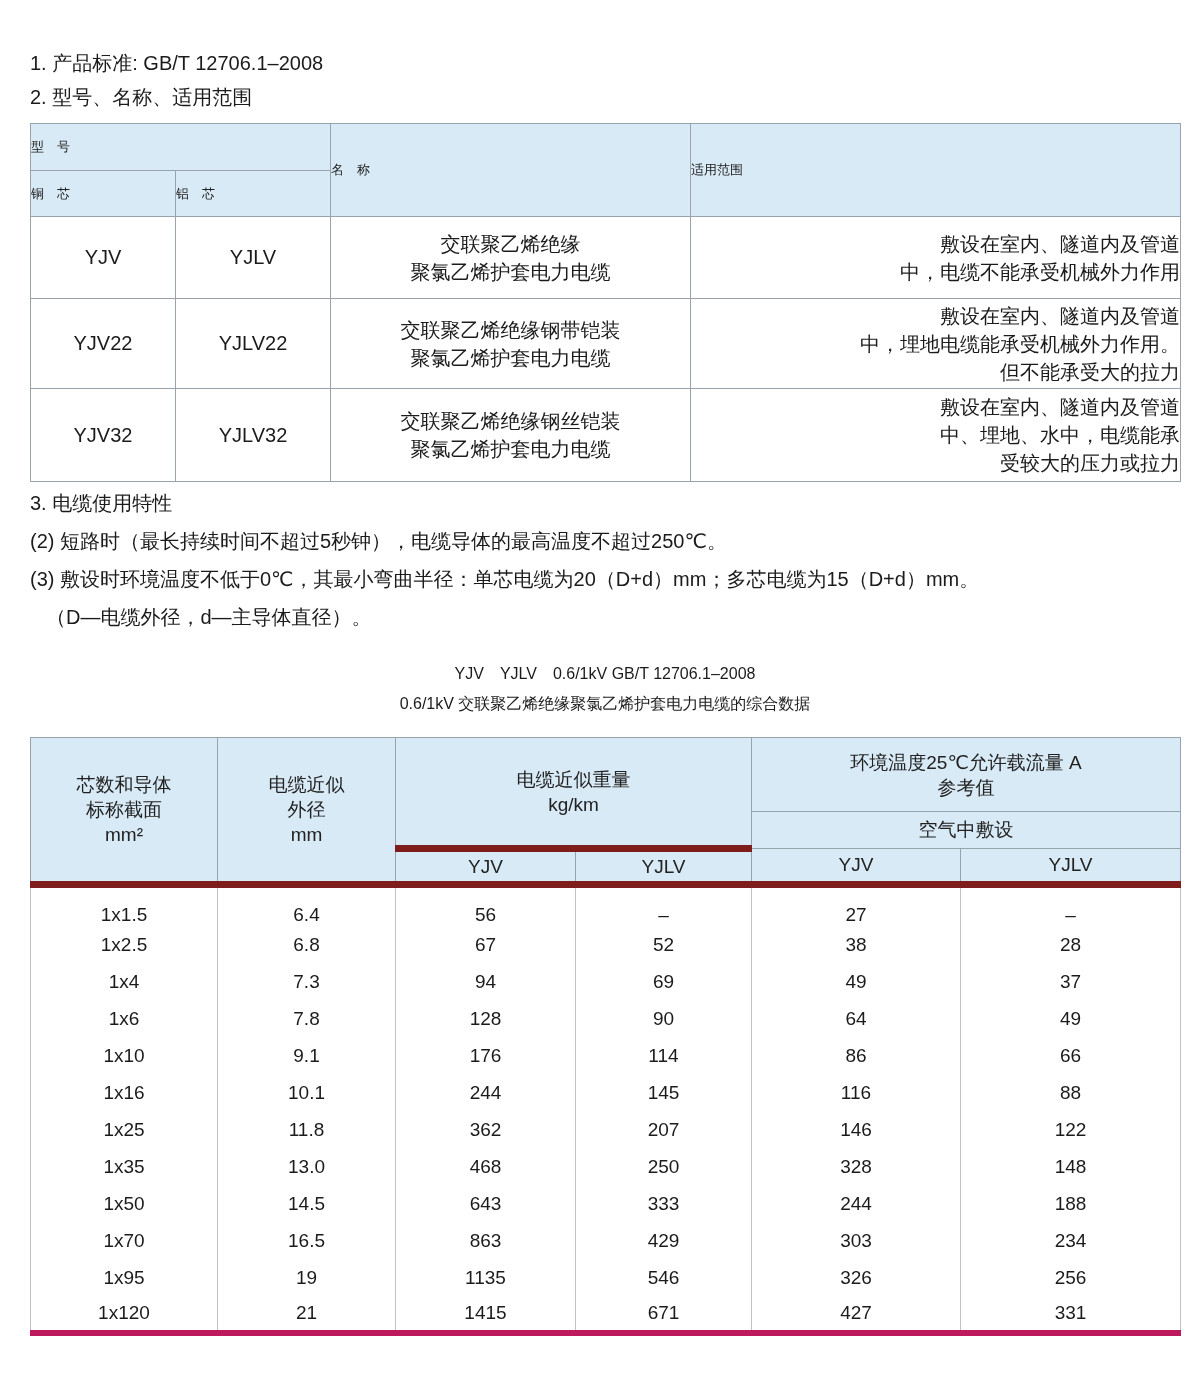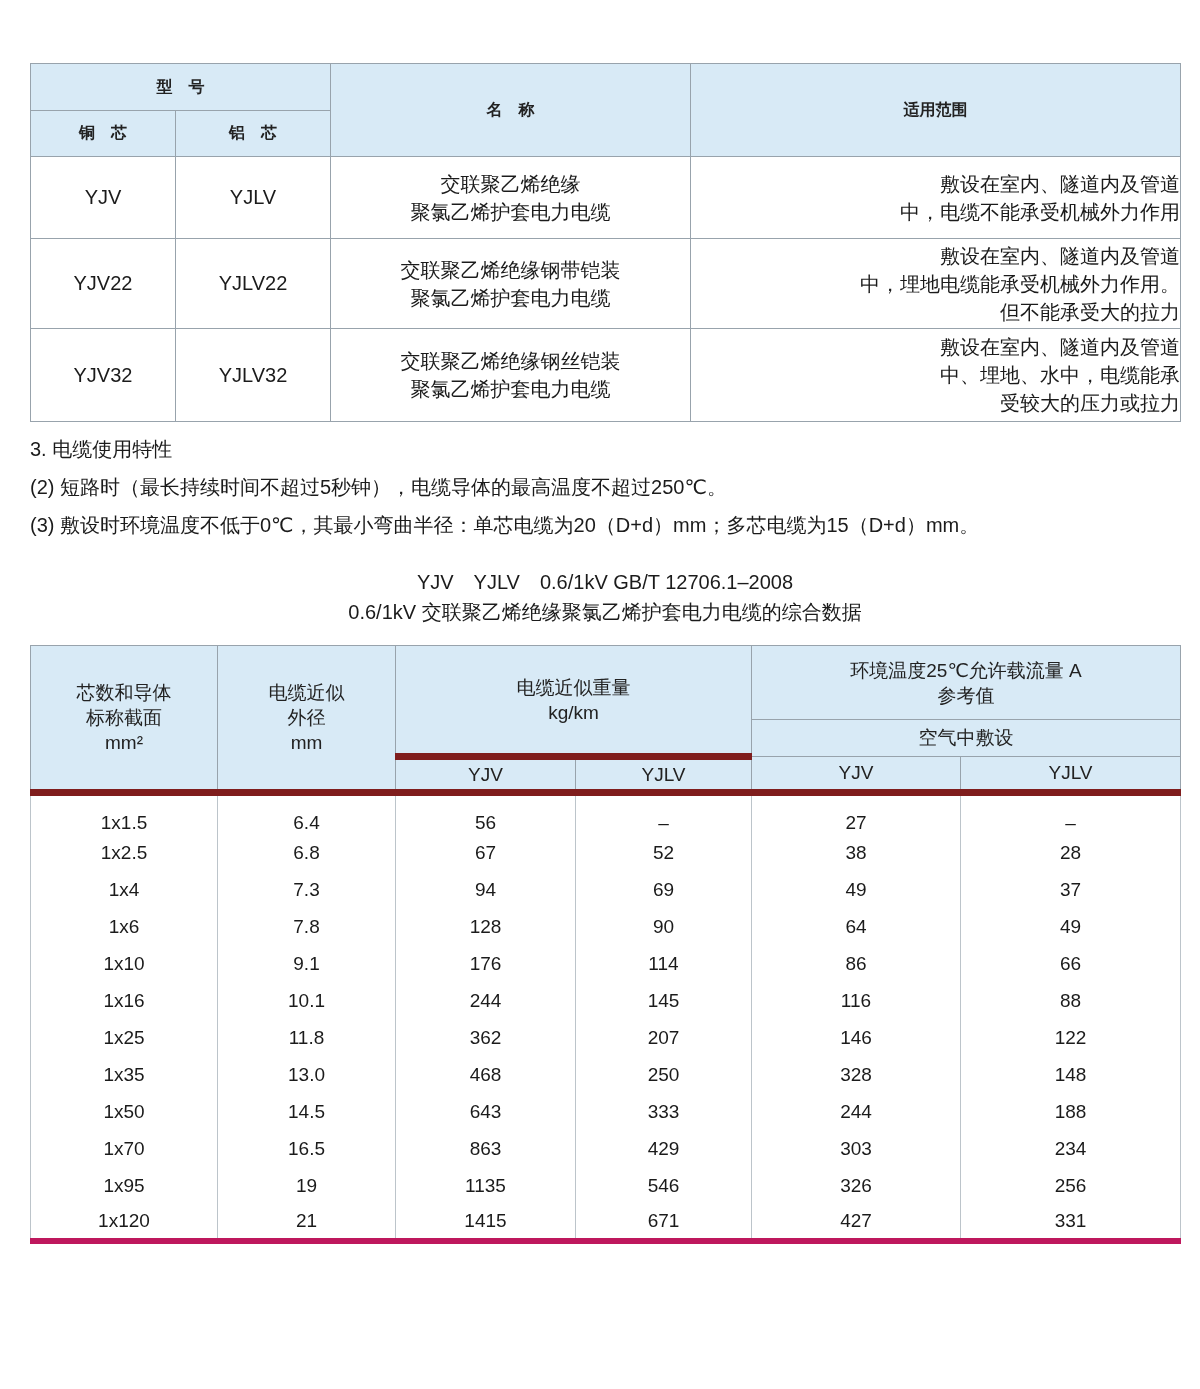--- a/index.html
+++ b/index.html
@@ -12,40 +12,40 @@
   .page { padding: 50px 20px 0 30px; }
 
   .toplines p { margin: 0 0 8px 0; font-size: 20px; line-height: 26px; }
 
   table { border-collapse: collapse; table-layout: fixed; }
 
   
   #t1 { width: 1150px; margin-top: 13px; }
   #t1 th, #t1 td { border: 1px solid #98a3ac; padding: 0; }
   #t1 th {
-    background: #d8eaf6; font-weight: bold; font-size: 16px;
-    color: #222; text-align: center;
+    background: #d8eaf6; font-weight: normal; font-size: 13px;
+    color: #222; text-align: left;
   }
   #t1 .h1 { height: 47px; }
   #t1 .h2 { height: 46px; }
   #t1 td { font-size: 20px; text-align: center; vertical-align: middle; }
   #t1 .r1 { height: 82px; }
   #t1 .r2 { height: 90px; }
   #t1 .r3 { height: 93px; }
   #t1 .name-cell div { line-height: 28px; }
   #t1 .scope-cell { text-align: right; padding-left: 68px; }
   #t1 .scope-cell div { line-height: 28px; }
 
   
-  .sec3 { margin-top: 14px; font-size: 20px; }
+  .sec3 { margin-top: 8px; font-size: 20px; }
   .sec3 p { margin: 0 0 11px 0; line-height: 27px; }
   .sec3 .note { padding-left: 16px; }
 
   
-  .t2title { text-align: center; font-size: 20px; line-height: 30px; margin: 0; }
+  .t2title { text-align: center; font-size: 16px; line-height: 30px; margin: 0; }
   .t2title.first { margin-top: 28px; }
 
   
   #t2 { width: 1150px; margin-top: 18px; }
   #t2 thead th {
     background: #d8eaf6; font-weight: normal; font-size: 19px; color: #222;
     border: 1px solid #98a3ac; text-align: center; vertical-align: middle; padding: 0;
   }
   #t2 thead th div { line-height: 25px; }
   #t2 .hr1 { height: 74px; }
@@ -59,20 +59,24 @@
     border-top: none; border-bottom: none;
   }
   #t2 tbody tr:first-child td { padding-top: 16px; }
   #t2 tbody tr:last-child td { border-bottom: 6px solid #be185d; }
 </style>
 </head>
 <body>
 
 <div class="page">
 
+  <div class="toplines">
+    <p>1. 产品标准: GB/T 12706.1–2008</p>
+    <p>2. 型号、名称、适用范围</p>
+  </div>
 
   <table id="t1">
     <colgroup>
       <col style="width:145px">
         <col style="width:155px">
         <col style="width:360px">
         <col style="width:490px">
     </colgroup>
     <thead>
       <tr class="h1">
@@ -124,20 +128,21 @@
           <div>受较大的压力或拉力</div>
         </td>
       </tr>
     </tbody>
   </table>
 
   <div class="sec3">
     <p>3. 电缆使用特性</p>
     <p>(2) 短路时（最长持续时间不超过5秒钟），电缆导体的最高温度不超过250℃。</p>
     <p>(3) 敷设时环境温度不低于0℃，其最小弯曲半径：单芯电缆为20（D+d）mm；多芯电缆为15（D+d）mm。</p>
+    <p class="note">（D—电缆外径，d—主导体直径）。</p>
   </div>
 
   <p class="t2title first">YJV　YJLV　0.6/1kV GB/T 12706.1–2008</p>
   <p class="t2title">0.6/1kV 交联聚乙烯绝缘聚氯乙烯护套电力电缆的综合数据</p>
 
   <table id="t2">
     <colgroup>
       <col style="width:187px">
         <col style="width:178px">
         <col style="width:180px">

